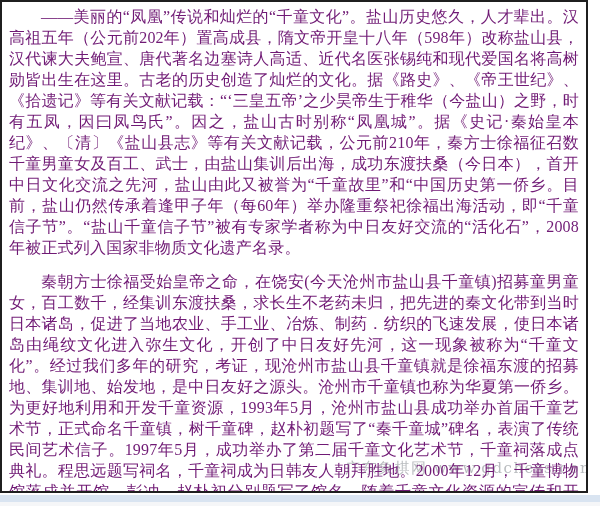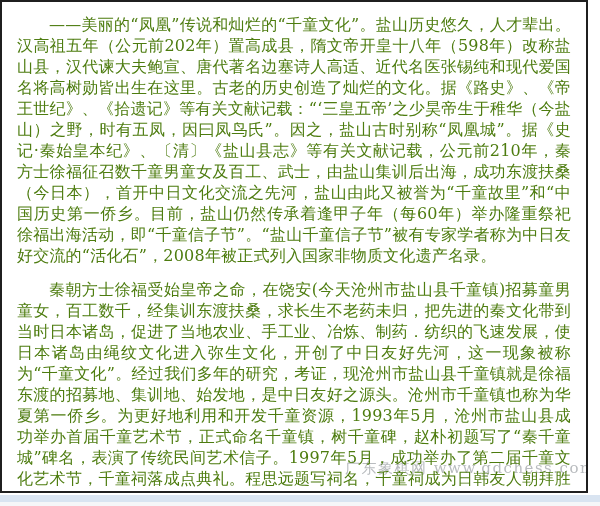--- a/index.html
+++ b/index.html
@@ -27,28 +27,29 @@
     border: 2px solid #1f1f1f;
     background: #ffffff;
     padding: 4px 7px 0 7px;
     overflow: hidden;
   }
   .text-layer {
     position: relative;
     z-index: 1;
   }
   .para {
-    margin: 8px;
+    margin: 0;
     font-size: 16px;
     line-height: 21px;
-    color: #4d7c0f;
+    color: #701a75;
     letter-spacing: 0.2px;
     text-indent: 2em;
     text-align: justify;
     text-justify: inter-ideograph;
+    font-family: Liberation Serif, serif;
   }
   .para + .para {
     margin-top: 13px;
   }
   .watermark {
     position: absolute;
     left: 343px;
     top: 457px;
     z-index: 0;
     font-size: 15px;

